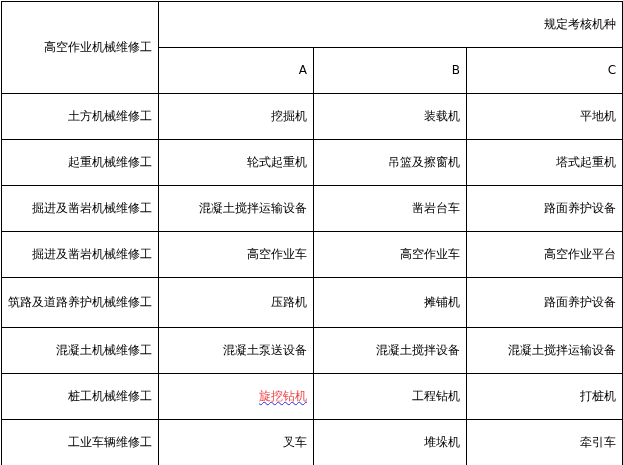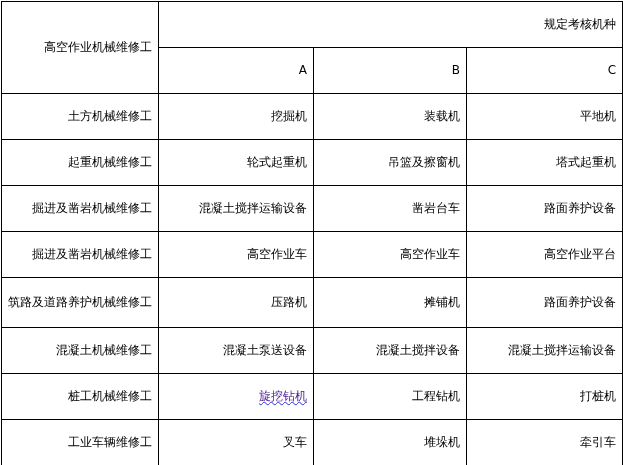--- a/index.html
+++ b/index.html
@@ -24,21 +24,21 @@
   table.grid td {
     border: 1px solid #000000;
     text-align: right;
     vertical-align: middle;
     padding: 2px 6px;
     line-height: 1.6;
     background: #ffffff;
     margin-left: 29px;
   }
   .link {
-    color: #4c1d95;
+    color: #ef4444;
     text-decoration-line: underline;
     text-decoration-style: wavy;
     text-decoration-color: #2b2bdf;
     text-decoration-thickness: 1px;
     cursor: pointer;
   }
 </style>
 </head>
 <body>
 

